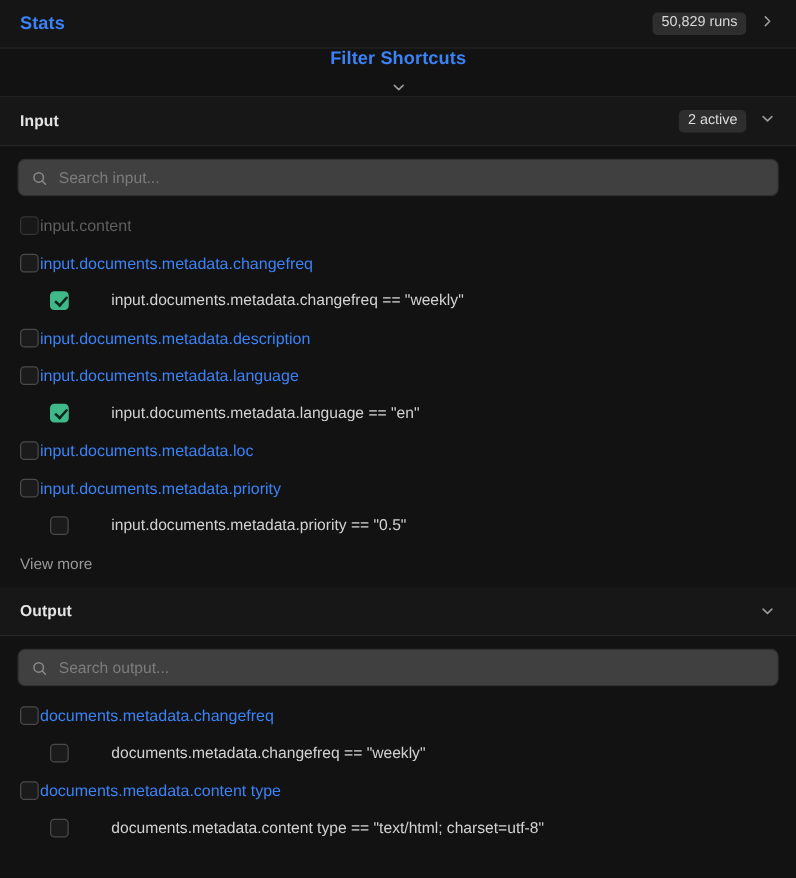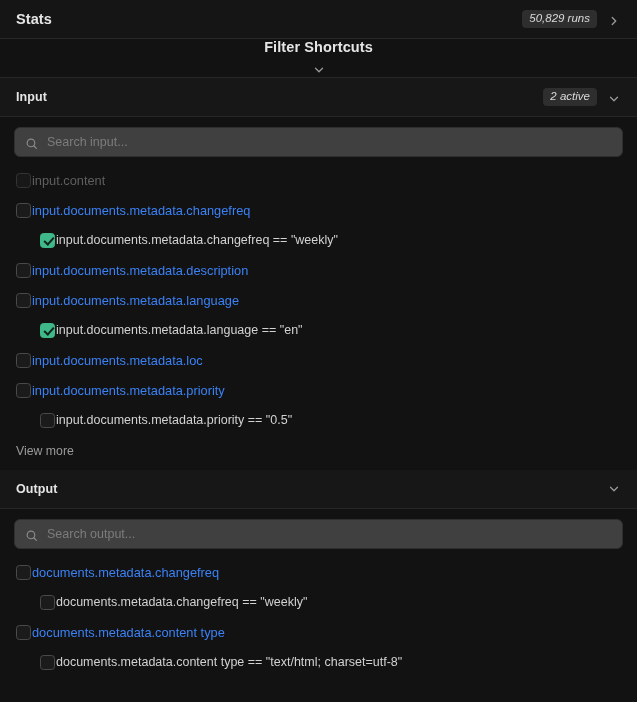--- a/index.html
+++ b/index.html
@@ -36,33 +36,32 @@
     background: #151515;
     height: 39px;
   }
   .section-head.plain {
     background: #121212;
     flex-direction: column;
   }
   .section-title {
     font-size: 14.5px;
     font-weight: bold;
-    color: #e5e5e5;
+    color: #3b82f6;
     letter-spacing: 0.1px;
   }
   .section-title.small {
     font-size: 12.5px;
     font-weight: bold;
     color: #e5e5e5;
   }
   .head-right {
     display: flex;
-    align-items: flex-end;
+    align-items: flex-start;
     gap: 10px;
-    font-style: italic;
   }
   .badge {
     background: #2e2e2e;
     color: #dadada;
     font-size: 11.5px;
     border-radius: 4px;
     padding: 3px 7px;
     line-height: 1;
     white-space: nowrap;
   }
@@ -147,21 +146,21 @@
     background: #181818;
   }
   .facet-label {
     font-size: 12.8px;
     color: #3b82f6;
     white-space: nowrap;
     overflow: hidden;
     text-overflow: ellipsis;
   }
   .facet-label.muted { color: #5f5f5f; }
-  .facet-label.child { color: #d2d2d2; font-size: 12.5px; }
+  .facet-label.child { color: #d2d2d2; font-size: 12.5px; padding-left: 33px; }
 
   .view-more {
     font-size: 12.3px;
     color: #9a9a9a;
     padding: 7px 16px 12px 16px;
     cursor: pointer;
   }
 </style>
 </head>
 <body>

